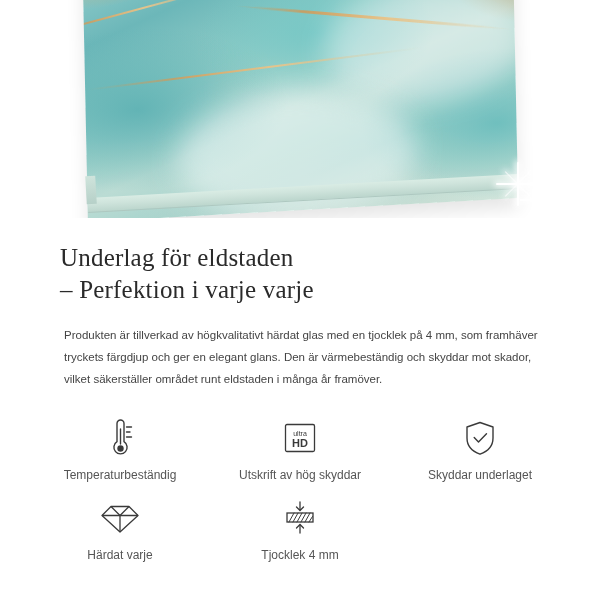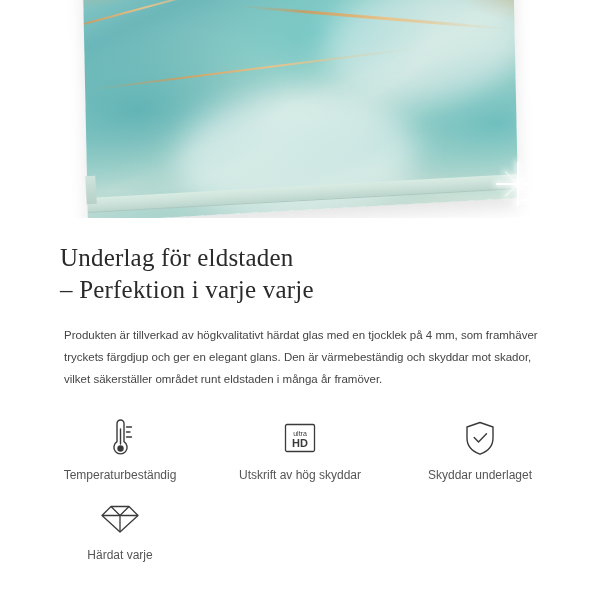--- a/index.html
+++ b/index.html
@@ -256,15 +256,28 @@
           <path d="M12 7.5h18l9 9-18 16.5L3 16.5l9-9z"></path>
           <path d="M3 16.5h36"></path>
           <path d="M12 7.5l9 9 9-9"></path>
           <path d="M21 16.5v16.5"></path>
         </svg>
       </div>
       <div class="caption">Härdat varje</div>
     </div>
 
 
+    <div class="feature">
+      <div class="icon-box">
+        <svg width="40" height="40" viewBox="0 0 40 40" fill="none" stroke="#3a3a3a" stroke-width="1.3" stroke-linecap="round">
+          <line x1="20" y1="4" x2="20" y2="12"></line>
+          <path d="M16.5 9 L20 12.5 L23.5 9"></path>
+          <rect x="7" y="15" width="26" height="9" stroke="#3a3a3a" stroke-width="1.3"></rect>
+          <path d="M9 24 L14 15 M13 24 L18 15 M17 24 L22 15 M21 24 L26 15 M25 24 L30 15 M29 24 L32.5 18.5" stroke-width="1"></path>
+          <line x1="20" y1="27" x2="20" y2="35"></line>
+          <path d="M16.5 30 L20 26.5 L23.5 30"></path>
+        </svg>
+      </div>
+      <div class="caption">Tjocklek 4 mm</div>
+    </div>
 
   </div>
 </div>
 
 </body></html>

